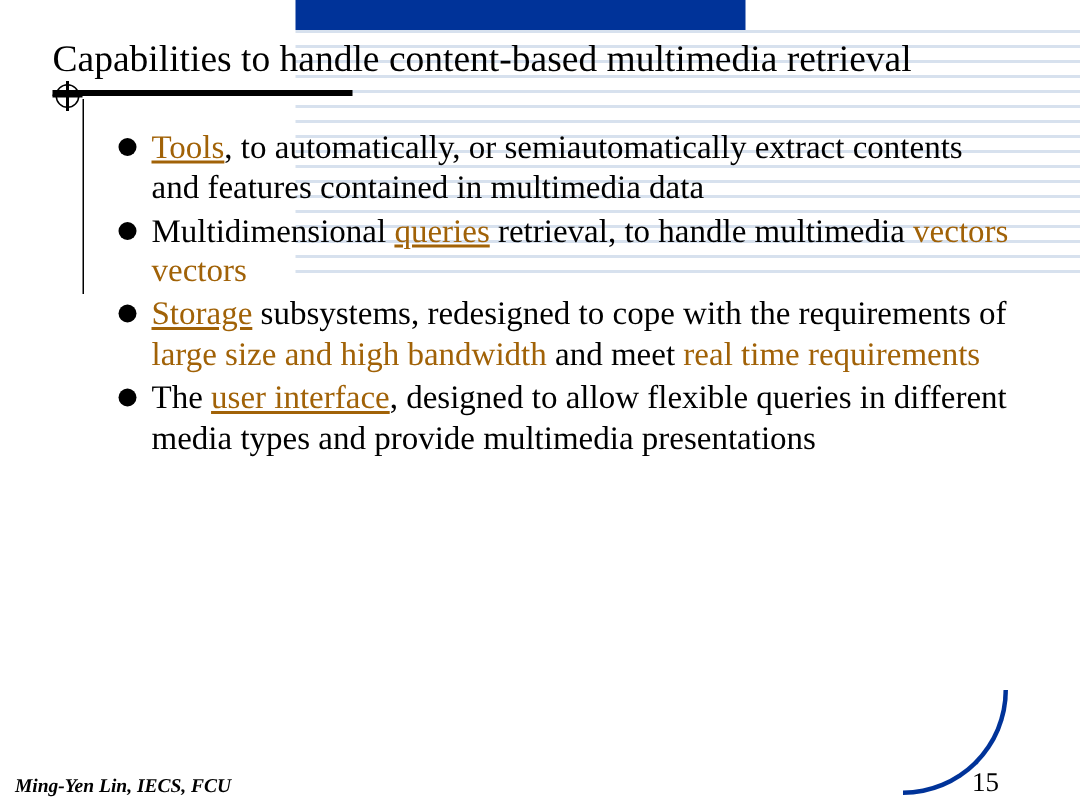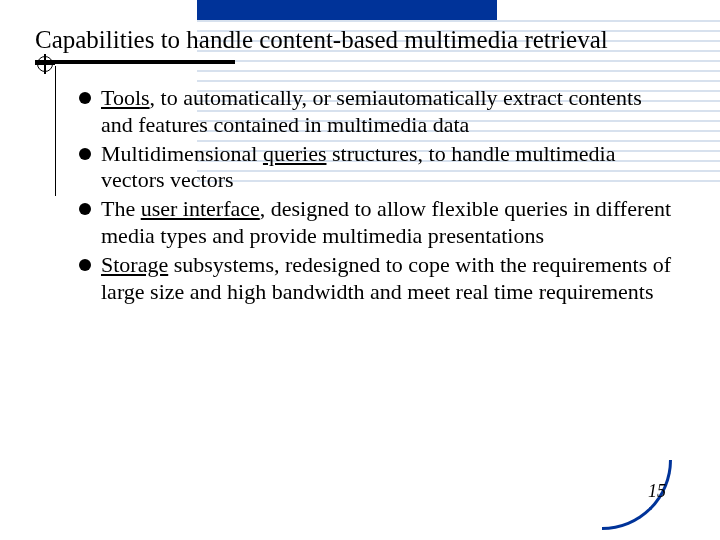--- a/index.html
+++ b/index.html
@@ -14,24 +14,24 @@
   .crosshair::before, .crosshair::after { content: ""; position: absolute; background: #000; }
   .crosshair::before { left: 9px; top: 0; width: 2px; height: 20px; }
   .crosshair::after { top: 9px; left: 0; height: 2px; width: 20px; }
   .crosshair .circ { position: absolute; left: 2px; top: 2px; width: 16px; height: 16px; border: 1px solid #000; border-radius: 50%; }
   .body-guide { position: absolute; top: 66px; left: 55px; width: 1px; height: 130px; background: #000; }
   .content { position: absolute; top: 85px; left: 75px; width: 600px; font-size: 22px; line-height: 1.22; }
   ul.bullets { list-style: none; }
   ul.bullets li { position: relative; padding-left: 26px; margin-bottom: 2px; }
   ul.bullets li::before { content: ""; position: absolute; left: 4px; top: 7px; width: 12px; height: 12px; background: #000; border-radius: 50%; }
   .u { text-decoration: underline; }
-  .r { color: #000000; }
+  .r { color: #a16207; }
   .arc { position: absolute; right: 4px; bottom: 10px; width: 70px; height: 70px; border-right: 3px solid #003399; border-bottom: 3px solid #003399; border-bottom-right-radius: 70px; }
   .footer { position: absolute; bottom: 8px; left: 10px; font-family: "Times New Roman", serif; font-style: italic; font-weight: bold; font-size: 13px; }
-  .pagenum { position: absolute; bottom: 38px; right: 10px; font-size: 18px; font-style: italic; }
+  .pagenum { position: absolute; bottom: 8px; right: 10px; font-size: 18px; }
 </style>
 </head>
 <body>
 <div class="slide">
 
 <div class="top-bar"></div>
 <div class="bg-lines">
   <div></div>
       <div></div>
       <div></div>
@@ -54,22 +54,23 @@
 <div class="title">Capabilities to handle content-based multimedia retrieval</div>
 <div class="title-rule"></div>
 <div class="crosshair">
       <div class="circ"></div>
     </div>
 <div class="body-guide"></div>
 
 <div class="content">
   <ul class="bullets" id="bullet-list">
         <li><span class="u r">Tools</span><span>, to automatically, or semiautomatically extract contents and features contained in multimedia data</span></li>
-        <li><span>Multidimensional </span><span class="u r">queries</span><span> structures, to handle multimedia </span><span class="r">vectors vectors</span></li>
+        <li><span>Multidimensional </span><span class="u r">queries</span><span> retrieval, to handle multimedia </span><span class="r">vectors vectors</span></li>
+        <li><span class="u r">Storage</span><span> subsystems, redesigned to cope with the requirements of </span><span class="r">large size and high bandwidth</span><span> and meet </span><span class="r">real time requirements</span></li>
         <li><span>The </span><span class="u r">user interface</span><span>, designed to allow flexible queries in different media types and provide multimedia presentations</span></li>
-        <li><span class="u r">Storage</span><span> subsystems, redesigned to cope with the requirements of </span><span class="r">large size and high bandwidth</span><span> and meet </span><span class="r">real time requirements</span></li>
       </ul>
 </div>
 
 <div class="arc"></div>
+<div class="footer">Ming-Yen Lin, IECS, FCU</div>
 <div class="pagenum">15</div>
 
 </div>
 
 </body></html>

